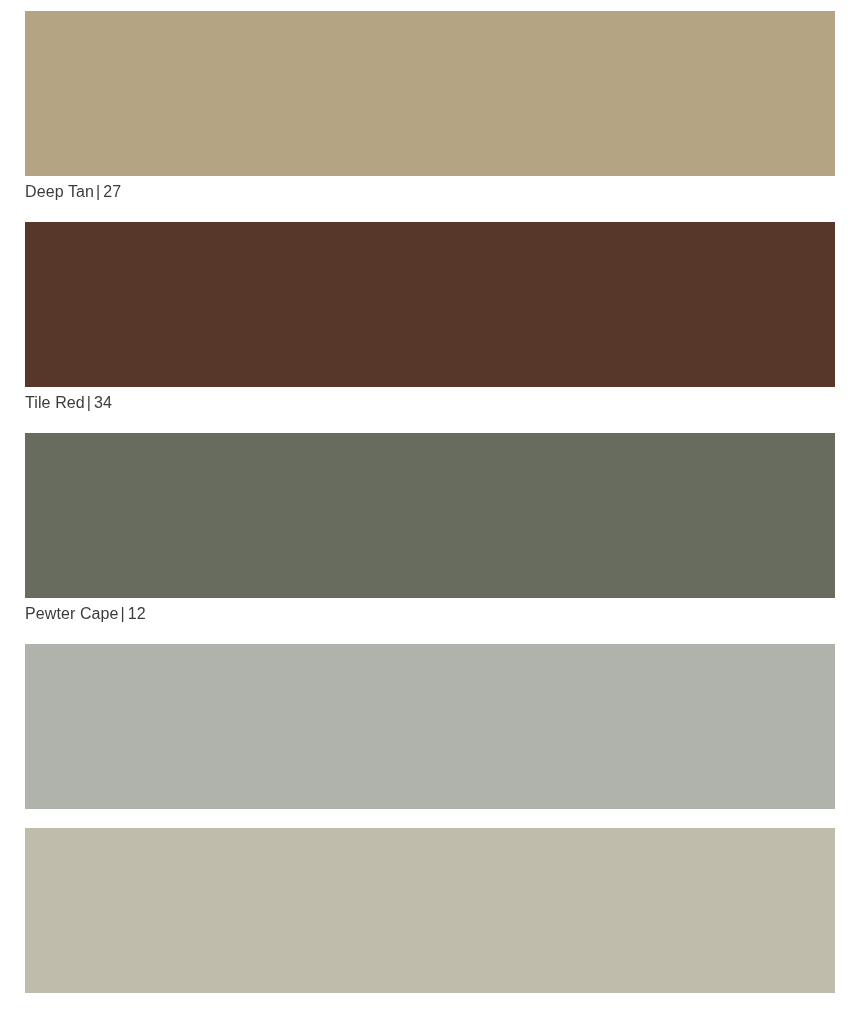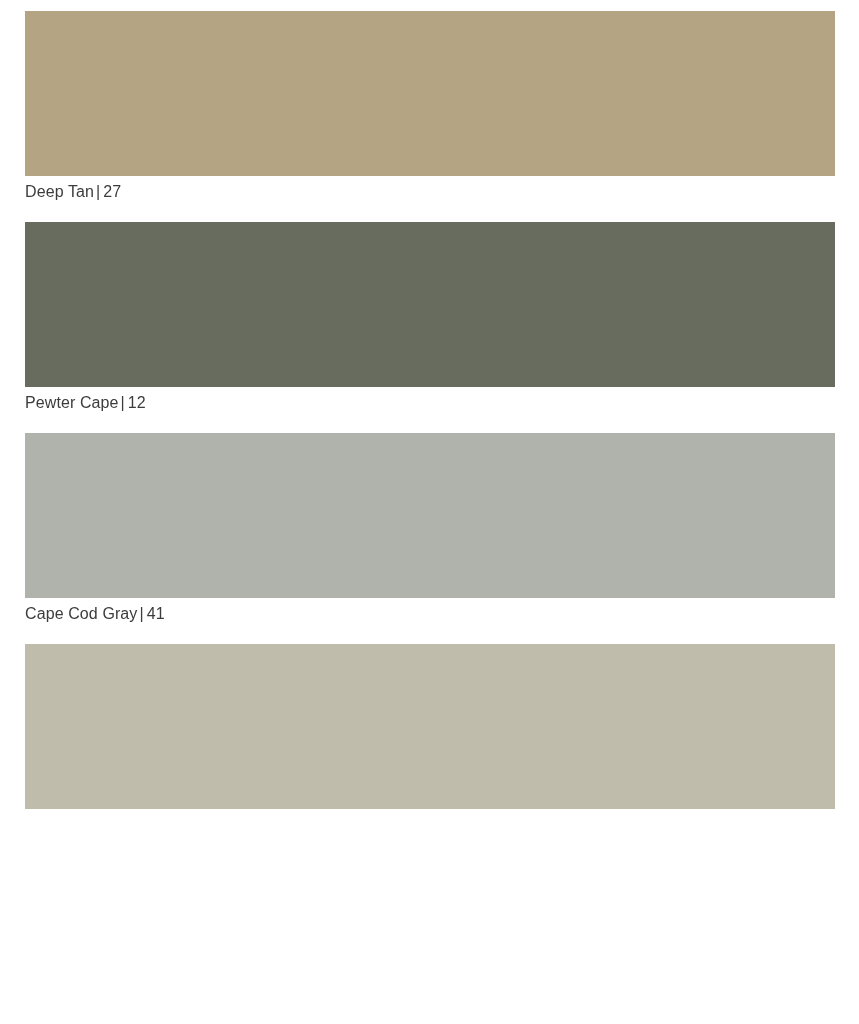--- a/index.html
+++ b/index.html
@@ -41,24 +41,27 @@
 </style>
 </head>
 <body>
 
 <div id="palette-list">
     <div class="swatch-item">
       <div class="swatch-chip" style="background-color: rgb(181, 164, 131);"></div>
       <div class="swatch-caption"><span>Deep Tan</span><span class="sep">|</span><span>27</span></div>
     </div>
     <div class="swatch-item">
+      <div class="swatch-chip" style="background-color: rgb(87, 55, 41);"></div>
+      <div class="swatch-caption"><span>Tile Red</span><span class="sep">|</span><span>34</span></div>
+    </div>
+    <div class="swatch-item">
       <div class="swatch-chip" style="background-color: rgb(103, 108, 95);"></div>
       <div class="swatch-caption"><span>Pewter Cape</span><span class="sep">|</span><span>12</span></div>
     </div>
     <div class="swatch-item">
       <div class="swatch-chip" style="background-color: rgb(176, 179, 172);"></div>
-      <div class="swatch-caption"><span>Cape Cod Gray</span><span class="sep">|</span><span>41</span></div>
     </div>
     <div class="swatch-item">
       <div class="swatch-chip" style="background-color: rgb(192, 188, 171);"></div>
       <div class="swatch-caption"></div>
     </div>
   </div>
 
 </body></html>

